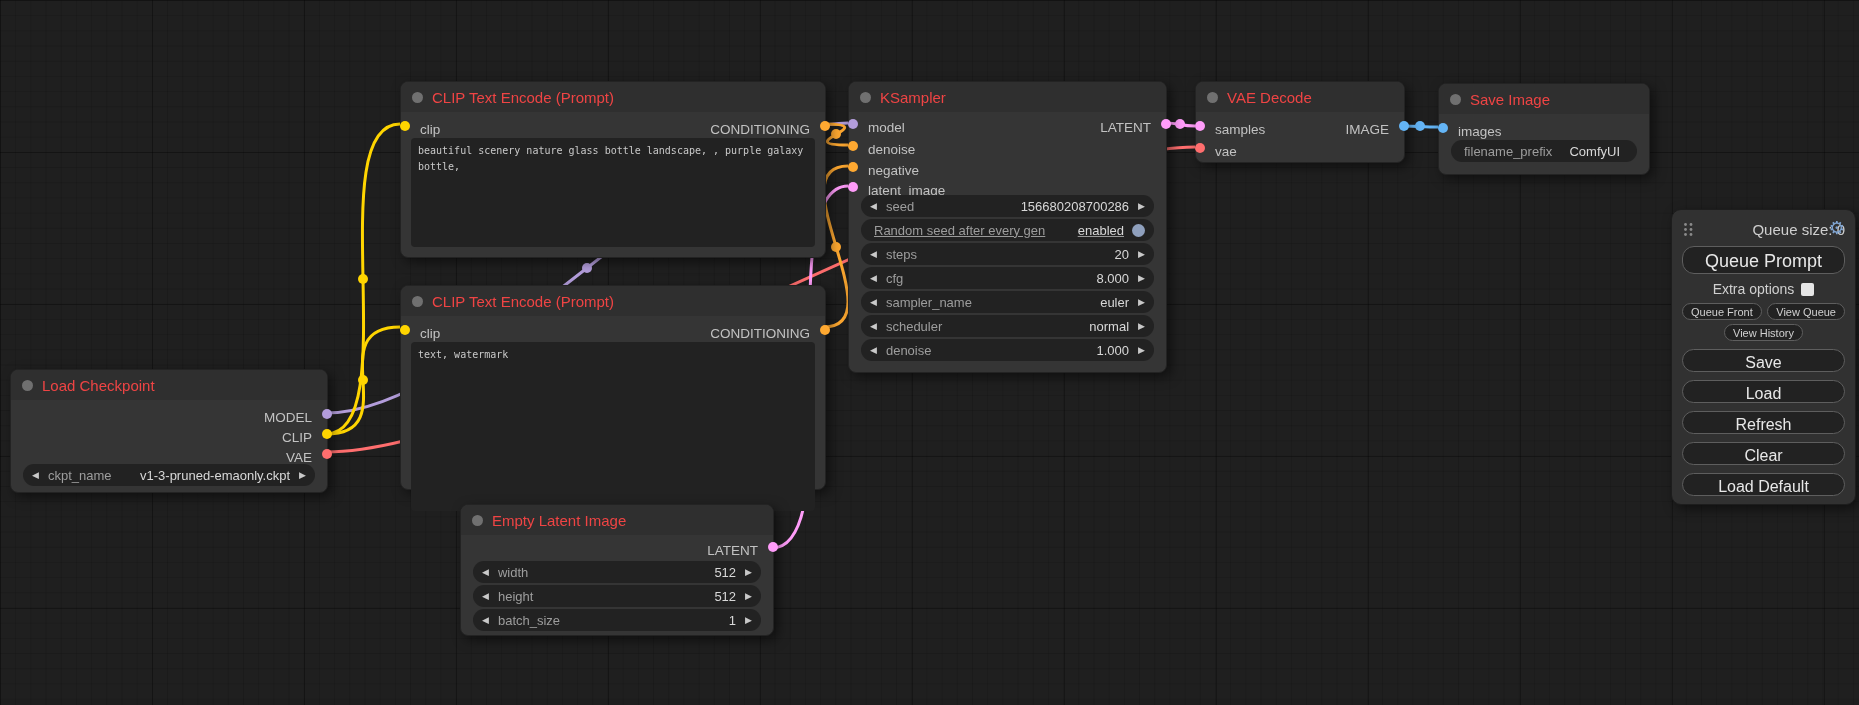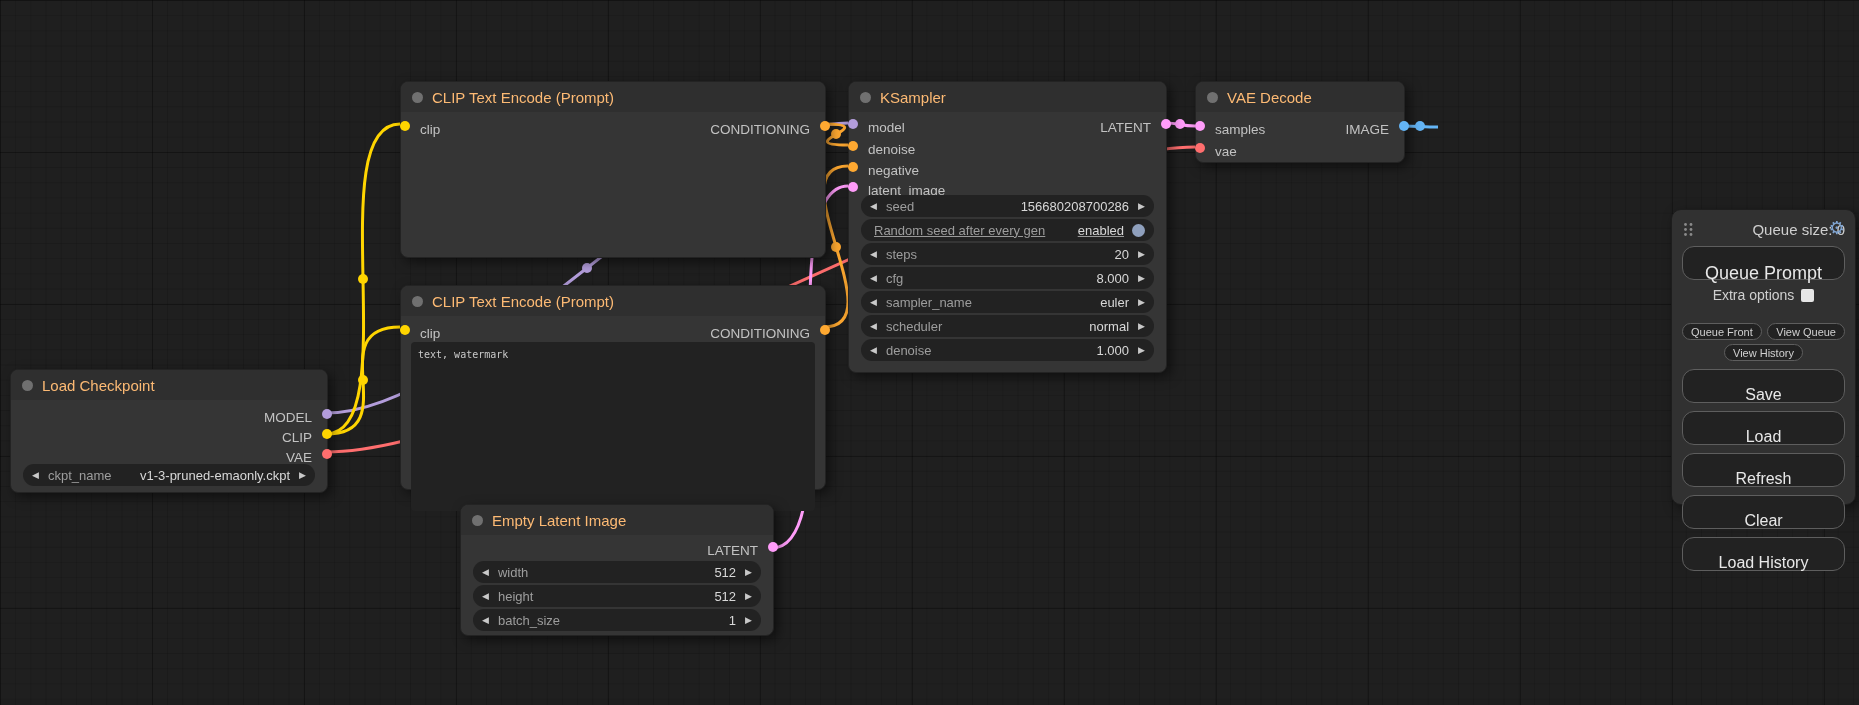--- a/index.html
+++ b/index.html
@@ -12,21 +12,21 @@
       linear-gradient(rgba(0,0,0,0.12) 1px, transparent 1px),
       linear-gradient(90deg, rgba(0,0,0,0.12) 1px, transparent 1px);
     background-size:152px 152px,152px 152px,15.2px 15.2px,15.2px 15.2px;
   }
   svg.wires{position:absolute;left:0;top:0;z-index:1;}
   .node{position:absolute;z-index:2;background:#353535;border:1px solid #232323;border-radius:8px;
     box-shadow:4px 4px 12px rgba(0,0,0,.5);}
   .node-header{height:30px;display:flex;align-items:center;gap:9px;padding:0 11px;
     background:#2f2f2f;border-radius:7px 7px 0 0;cursor:move;}
   .title-dot{width:11px;height:11px;border-radius:50%;background:#707070;flex:0 0 auto;}
-  .node-title{font-size:15px;color:#fdba74;white-space:nowrap;}
+  .node-title{font-size:15px;color:#ef4444;white-space:nowrap;}
   .srow{position:absolute;left:4px;right:0;height:22px;display:flex;align-items:flex-end;padding:0 15px;}
   .slab{font-size:13.5px;color:#c2c2c2;white-space:nowrap;}
   .sright{margin-left:auto;}
   .pdot{position:absolute;top:50%;width:10px;height:10px;border-radius:50%;transform:translateY(-50%);cursor:crosshair;}
   .pdot.in{left:-5px;}
   .pdot.out{right:-5px;}
   .c-model{background:#B39DDB}.c-clip{background:#FFD500}.c-vae{background:#FF6E6E}
   .c-cond{background:#FFA931}.c-latent{background:#FF9CF9}.c-image{background:#64B5F6}
   .widget{position:absolute;left:12px;right:12px;height:22px;background:#222;border-radius:11px;
     display:flex;align-items:center;padding:0 9px;font-size:13px;color:#999;cursor:pointer;}
@@ -39,27 +39,27 @@
     box-sizing:border-box;white-space:pre-wrap;word-break:normal;overflow:hidden;cursor:text;}
   .toggle-dot{width:13px;height:13px;border-radius:50%;background:#8fa0bd;margin-left:8px;flex:0 0 auto;}
   
   .qpanel{position:absolute;z-index:3;background:#313131;border:1px solid #1d1d1d;border-radius:10px;
     box-shadow:4px 4px 12px rgba(0,0,0,.5);box-sizing:border-box;padding:8px 10px;}
   .qhead{position:relative;height:22px;display:flex;align-items:center;justify-content:flex-end;}
   .qsize{font-size:15px;color:#cfcfcf;}
   .drag-dots{position:absolute;left:1px;top:4px;}
   .gear{position:absolute;right:0;top:-1px;color:#7fa3cf;font-size:18px;cursor:pointer;line-height:22px;}
   .qbtn{display:block;width:100%;box-sizing:border-box;background:#222;color:#e8e8e8;
-    border:1px solid #5e5e5e;border-radius:12px;font-family:inherit;cursor:pointer;padding:16px;}
+    border:1px solid #5e5e5e;border-radius:12px;font-family:inherit;cursor:pointer;padding:4px;}
   .qprompt{height:28px;font-size:18px;margin-top:6px;}
   .qmain{height:23px;font-size:16px;margin-top:8px;}
   .qextra{display:flex;align-items:center;justify-content:center;gap:7px;height:20px;margin-top:5px;}
   .qextra span{font-size:14px;color:#d0d0d0;}
   .qcheck{width:13px;height:13px;background:#e6e6e6;border-radius:2px;cursor:pointer;}
-  .qsmallrow{display:flex;justify-content:space-between;margin-top:18px;align-items:center;}
+  .qsmallrow{display:flex;justify-content:space-between;margin-top:4px;align-items:center;}
   .qpill{background:#222;border:1px solid #5e5e5e;border-radius:9px;color:#d0d0d0;
     font-size:11px;height:17px;padding:0 8px;font-family:inherit;cursor:pointer;white-space:nowrap;}
   .qcenter{display:flex;justify-content:center;margin-top:4px;}
 </style>
 </head>
 <body>
 
 <div class="canvas">
 
   <svg class="wires" width="1859" height="705" viewBox="0 0 1859 705">
@@ -113,20 +113,21 @@
     <div class="node-header">
       <span class="title-dot"></span>
       <span class="node-title">CLIP Text Encode (Prompt)</span>
     </div>
     <div class="srow" style="top:33px;">
       <span class="pdot in c-clip"></span>
       <span class="slab">clip</span>
       <span class="slab sright">CONDITIONING</span>
       <span class="pdot out c-cond"></span>
     </div>
+    <div class="ta" style="left:10px;right:10px;top:56px;height:109px;">beautiful scenery nature glass bottle landscape, , purple galaxy bottle,</div>
   </div>
 
   <div class="node" style="left:400px;top:285px;width:424px;height:203px;">
     <div class="node-header">
       <span class="title-dot"></span>
       <span class="node-title">CLIP Text Encode (Prompt)</span>
     </div>
     <div class="srow" style="top:33px;">
       <span class="pdot in c-clip"></span>
       <span class="slab">clip</span>
@@ -241,20 +242,34 @@
       <span class="slab">samples</span>
       <span class="slab sright">IMAGE</span>
       <span class="pdot out c-image"></span>
     </div>
     <div class="srow" style="top:55px;">
       <span class="pdot in c-vae"></span>
       <span class="slab">vae</span>
     </div>
   </div>
 
+  <div class="node" style="left:1438px;top:83px;width:210px;height:90px;">
+    <div class="node-header">
+      <span class="title-dot"></span>
+      <span class="node-title">Save Image</span>
+    </div>
+    <div class="srow" style="top:33px;">
+      <span class="pdot in c-image"></span>
+      <span class="slab">images</span>
+    </div>
+    <div class="widget" style="top:56px;">
+      <span class="wlab" style="margin-left:4px;">filename_prefix</span>
+      <span class="wval" style="margin-right:8px;">ComfyUI</span>
+    </div>
+  </div>
 
   <div class="qpanel" style="left:1671px;top:209px;width:185px;height:296px;">
     <div class="qhead">
       <svg class="drag-dots" width="11" height="15">
         <circle cx="2.5" cy="2.5" r="1.4" fill="#8a8a8a"></circle>
           <circle cx="8" cy="2.5" r="1.4" fill="#8a8a8a"></circle>
         <circle cx="2.5" cy="7.5" r="1.4" fill="#8a8a8a"></circle>
           <circle cx="8" cy="7.5" r="1.4" fill="#8a8a8a"></circle>
         <circle cx="2.5" cy="12.5" r="1.4" fill="#8a8a8a"></circle>
           <circle cx="8" cy="12.5" r="1.4" fill="#8a8a8a"></circle>
@@ -271,16 +286,16 @@
       <button class="qpill">Queue Front</button>
       <button class="qpill">View Queue</button>
     </div>
     <div class="qcenter">
       <button class="qpill">View History</button>
     </div>
     <button class="qbtn qmain">Save</button>
     <button class="qbtn qmain">Load</button>
     <button class="qbtn qmain">Refresh</button>
     <button class="qbtn qmain">Clear</button>
-    <button class="qbtn qmain">Load History</button>
+    <button class="qbtn qmain">Load Default</button>
   </div>
 
 </div>
 
 </body></html>

